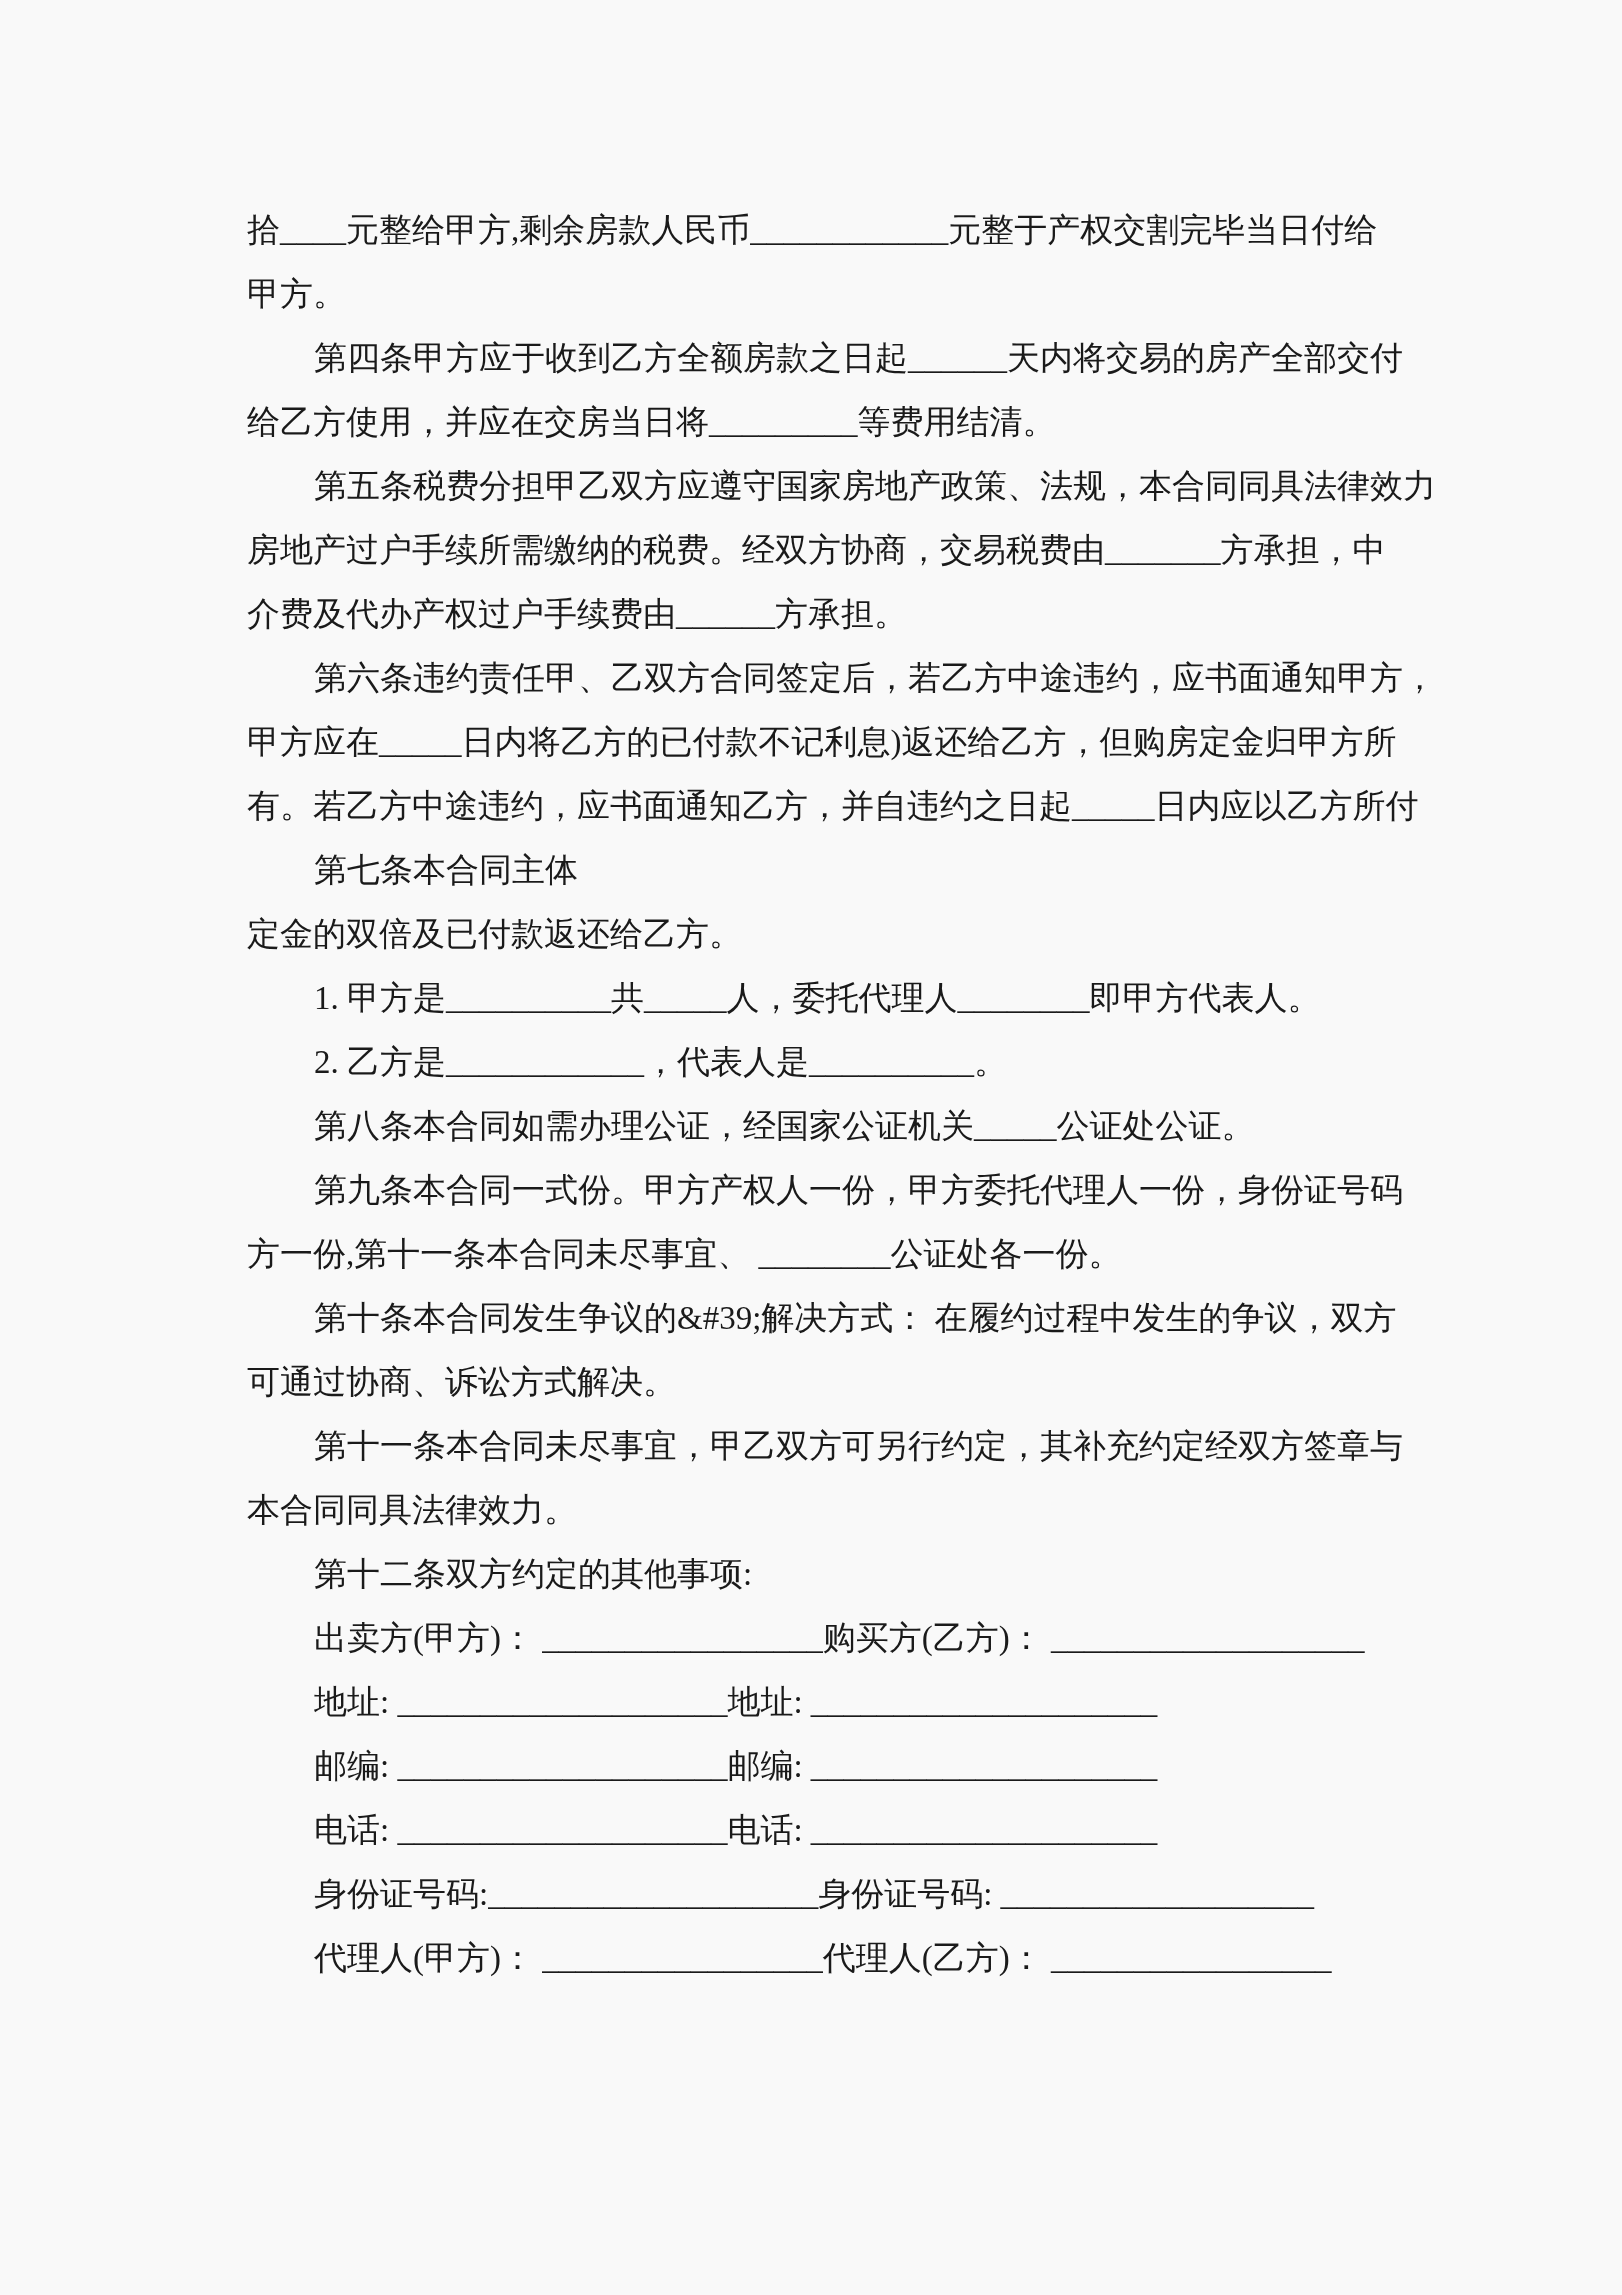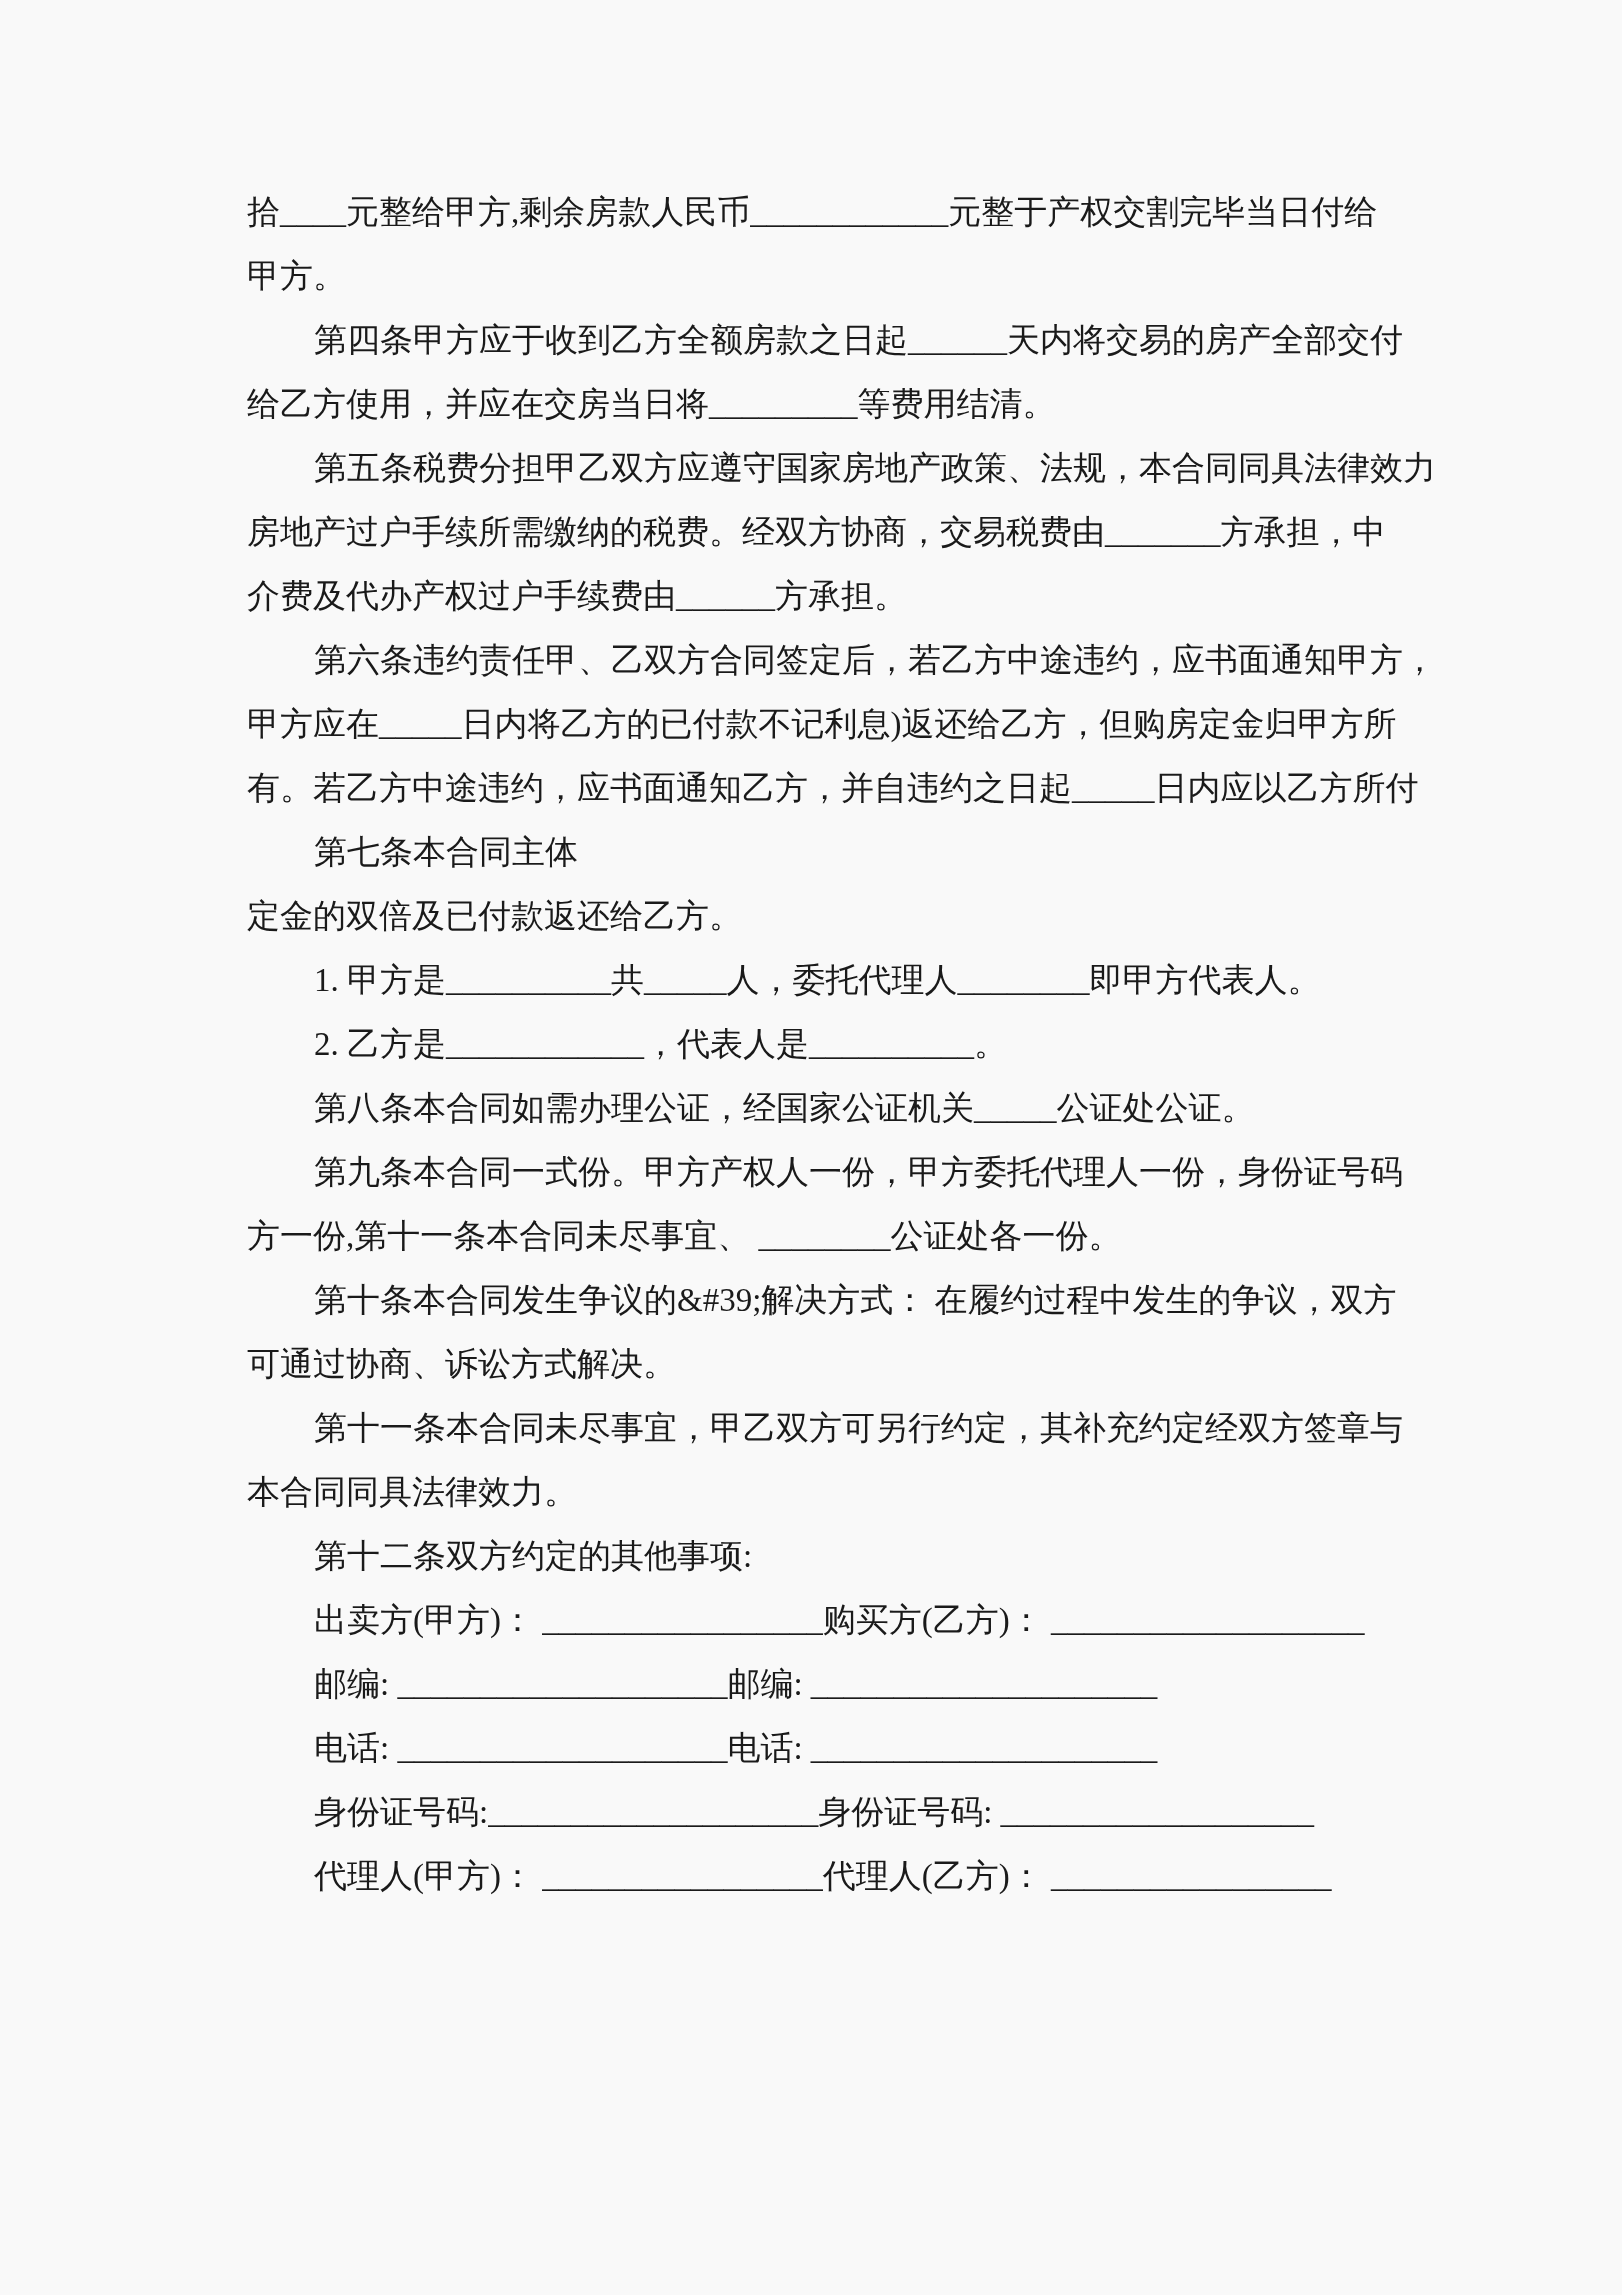--- a/index.html
+++ b/index.html
@@ -18,21 +18,21 @@
     left: 0;
     top: 0;
     width: 1623px;
     height: 2295px;
     background: #f9f9f9;
     overflow: hidden;
   }
   .contract-text {
     position: absolute;
     left: 247px;
-    top: 180px;
+    top: 198px;
     width: 1152px;
     font-size: 33px;
     line-height: 64px;
     color: #1a1a1a;
     font-weight: normal;
   }
   .line {
     white-space: pre;
     height: 64px;
   }
@@ -61,19 +61,20 @@
       <div class="line indent">2. 乙方是____________，代表人是__________。</div>
       <div class="line indent">第八条本合同如需办理公证，经国家公证机关_____公证处公证。</div>
       <div class="line indent">第九条本合同一式份。甲方产权人一份，甲方委托代理人一份，身份证号码</div>
       <div class="line">方一份,第十一条本合同未尽事宜、 ________公证处各一份。</div>
       <div class="line indent">第十条本合同发生争议的&amp;#39;解决方式： 在履约过程中发生的争议，双方</div>
       <div class="line">可通过协商、诉讼方式解决。</div>
       <div class="line indent">第十一条本合同未尽事宜，甲乙双方可另行约定，其补充约定经双方签章与</div>
       <div class="line">本合同同具法律效力。</div>
       <div class="line indent">第十二条双方约定的其他事项:</div>
       <div class="line indent">出卖方(甲方)： _________________购买方(乙方)： ___________________</div>
+      <div class="line indent">地址: ____________________地址: _____________________</div>
       <div class="line indent">邮编: ____________________邮编: _____________________</div>
       <div class="line indent">电话: ____________________电话: _____________________</div>
       <div class="line indent">身份证号码:____________________身份证号码: ___________________</div>
       <div class="line indent">代理人(甲方)： _________________代理人(乙方)： _________________</div>
     </div>
 </div>
 
 
 </body></html>

